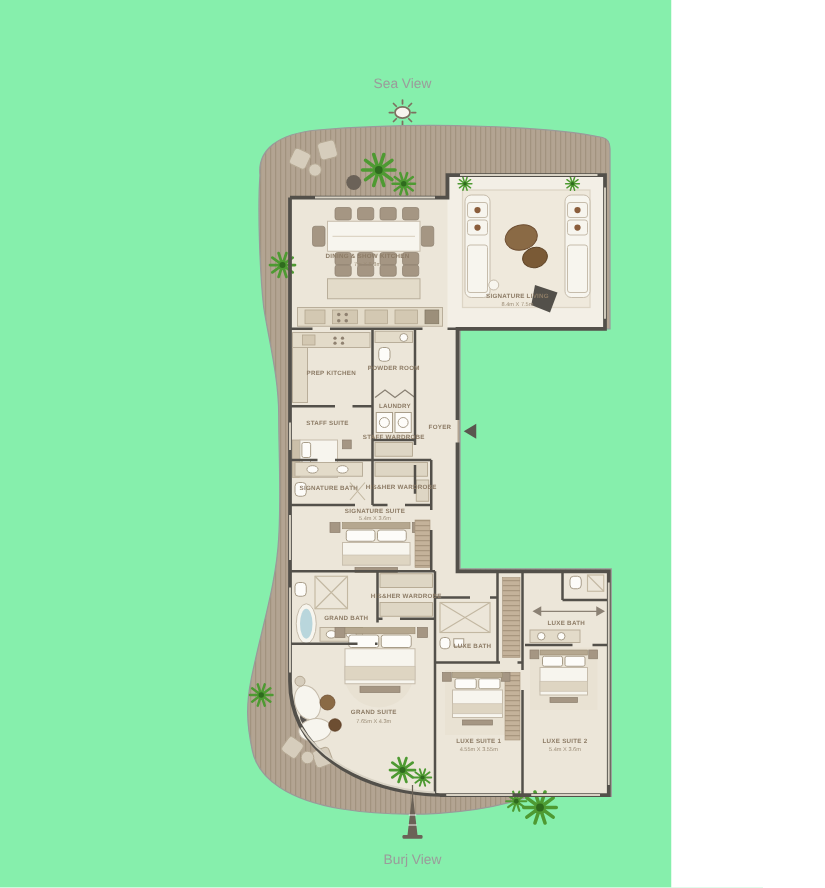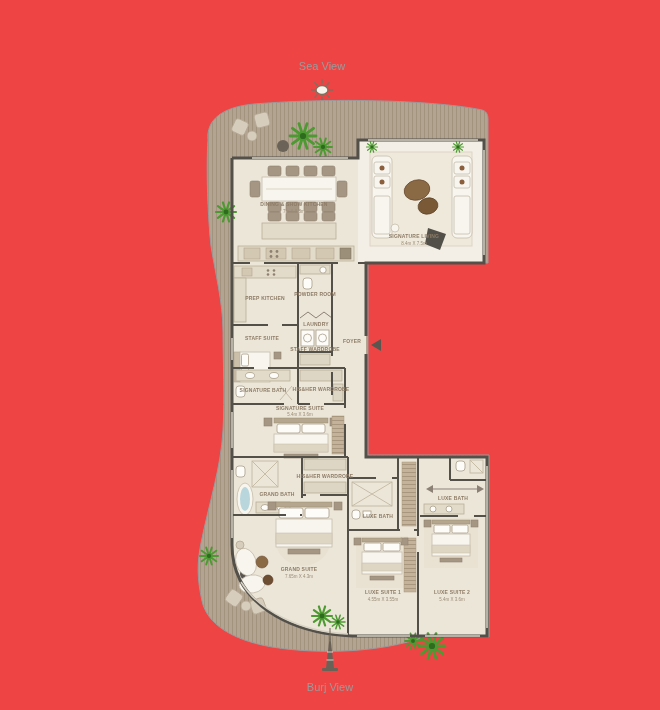--- a/index.html
+++ b/index.html
@@ -1,16 +1,16 @@
 <!DOCTYPE html>
 <html><head>
 <meta charset="utf-8">
 <style>
   html,body{margin:0;padding:0;background:#ffffff;}
-  #stage{position:relative;width:660px;height:710px;background:#ef4444;overflow:hidden;
+  #stage{position:relative;width:537px;height:710px;background:#86efac;overflow:hidden;
          font-family:"Liberation Sans", sans-serif;}
   svg{position:absolute;left:0;top:0;}
   svg text{font-family:"Liberation Sans", sans-serif;}
   .view-label{font-size:11px;fill:#9b9b9b;text-anchor:middle;}
   .room-label{font-size:5px;font-weight:bold;fill:#8d7c66;letter-spacing:.2px;text-anchor:middle;}
   .room-dims{font-size:4.5px;fill:#9b8c76;text-anchor:middle;}
   .wall{stroke:#53504a;stroke-width:2;fill:none;}
   .owall{stroke:#53504a;stroke-width:3;fill:none;}
   .win{stroke:#d8d2c4;stroke-width:1.5;fill:none;}
   .furn-light{fill:#f7f5ee;stroke:#c6bcab;stroke-width:.8;}

